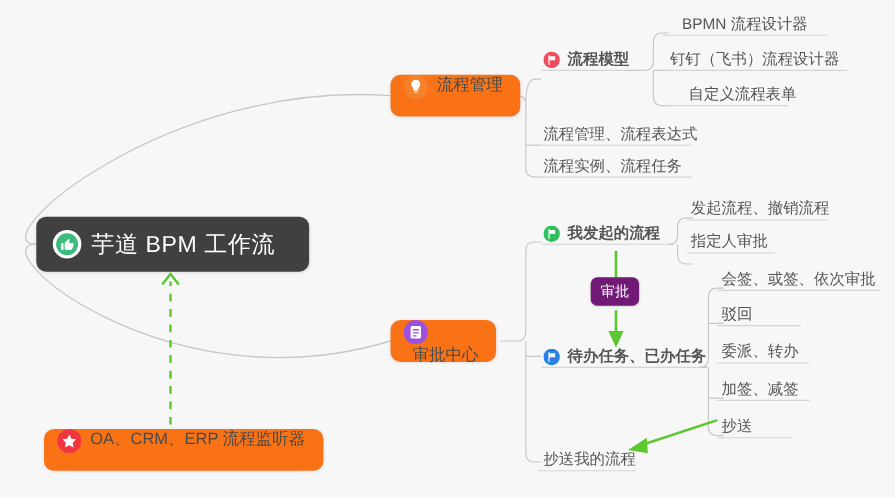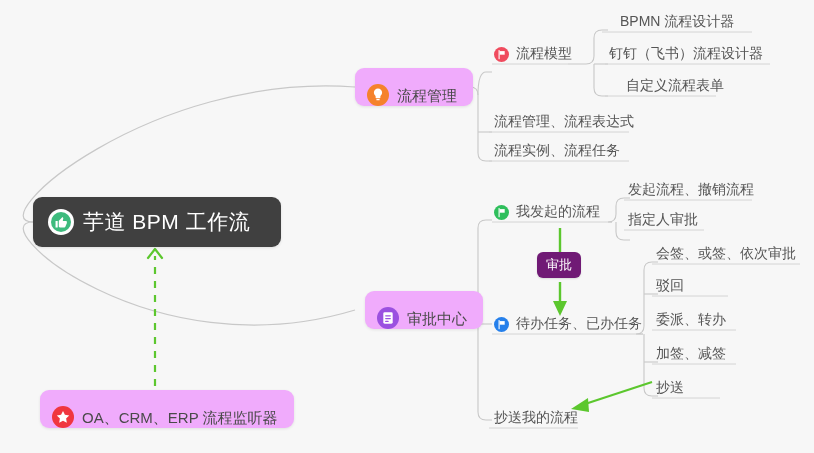--- a/index.html
+++ b/index.html
@@ -22,41 +22,41 @@
     display:flex;align-items:center;
     padding-left:15px;
     box-shadow:0 1px 3px rgba(0,0,0,.10);
   }
   .root .label{
     color:#ffffff;font-size:21px;letter-spacing:.5px;margin-left:9px;
   }
 
   
   .card{
-    background:#f0abfc;border-radius:9px;
-    height:38px;display:flex;align-items:flex-end;
+    background:#f97316;border-radius:9px;
+    height:38px;display:flex;align-items:flex-start;
     padding:0 16px 0 12px;
     box-shadow:0 1px 3px rgba(0,0,0,.09);
   }
   .card .label{font-size:15px;color:#4a4a4a;margin-left:8px;}
 
   #n-liucheng{left:355px;top:68px;}
-  #n-shenpi{left:365px;top:291px;}
+  #n-shenpi{left:355px;top:291px;flex-direction:column;}
   #n-oa{left:40px;top:390px;}
   #n-oa .label{font-size:15px;color:#4a4a4a;}
 
   
   .leaf{
     font-size:14px;color:#555555;
     padding:0 10px 4px 4px;
     display:flex;align-items:flex-end;
     height:22px;line-height:18px;
   }
   .leaf .label{display:inline-block;}
-  .leaf.with-icon{padding-left:2px;}
+  .leaf.with-icon{padding-left:2px;font-weight:bold;}
   .leaf .label.ic{margin-left:7px;}
 
   
   .ico{
     display:inline-block;border-radius:50%;
     position:relative;flex:0 0 auto;
   }
   .ico.big{width:22px;height:22px;}
   .ico.sm{width:15px;height:15px;}
 

